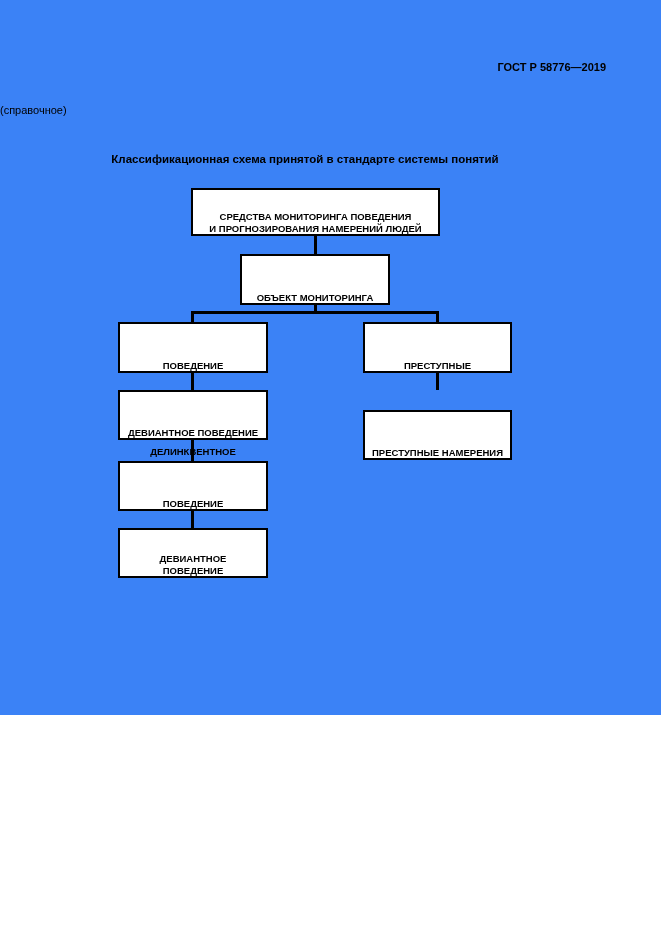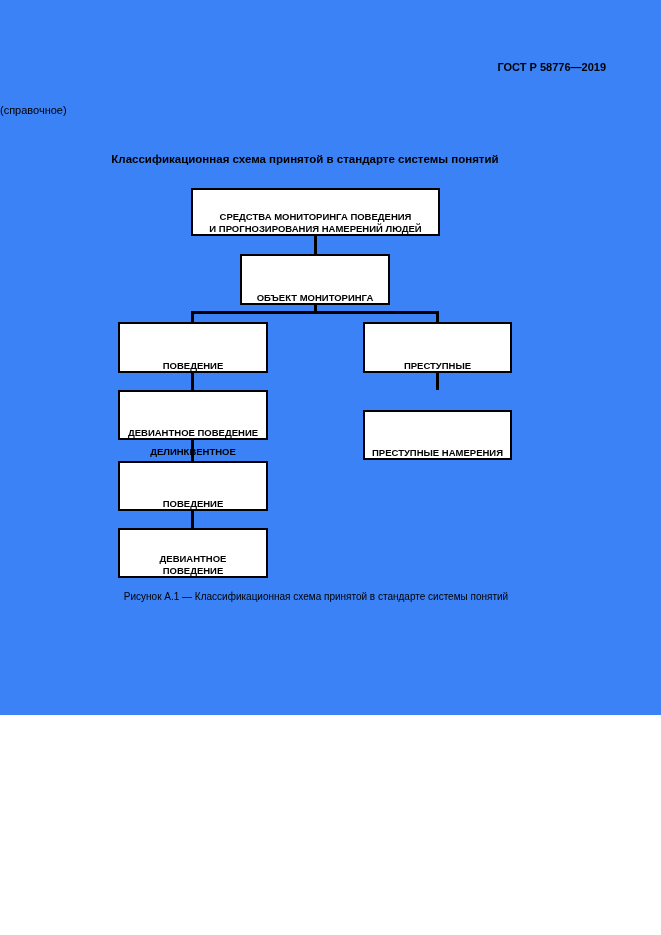--- a/index.html
+++ b/index.html
@@ -158,17 +158,16 @@
 
     <div class="conn c-delinquent-aggressive"></div>
 
     <div class="node node-aggressive">
       <span>ДЕВИАНТНОЕ</span>
       <span>ПОВЕДЕНИЕ</span>
     </div>
 
   </div>
 
-  <div class="figure-caption">Рисунок А.1 — Классификационная схема принятой в стандарте системы понятий</div>
 
   <div class="page-number">5</div>
 
 </div>
 
 </body></html>

